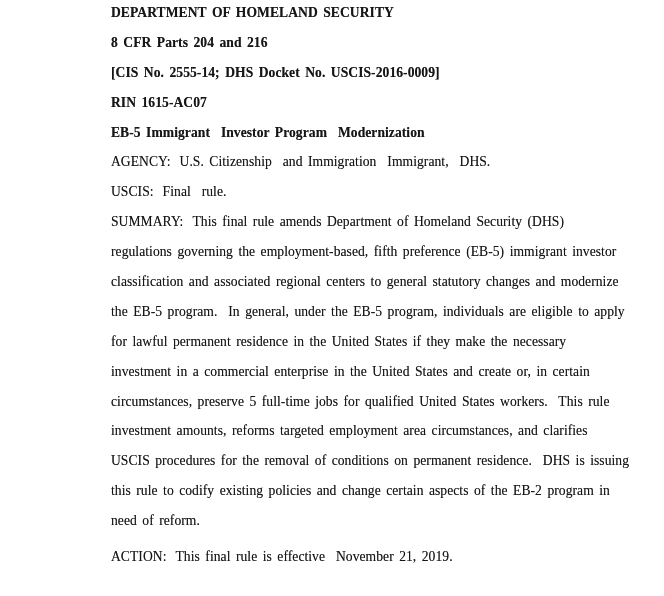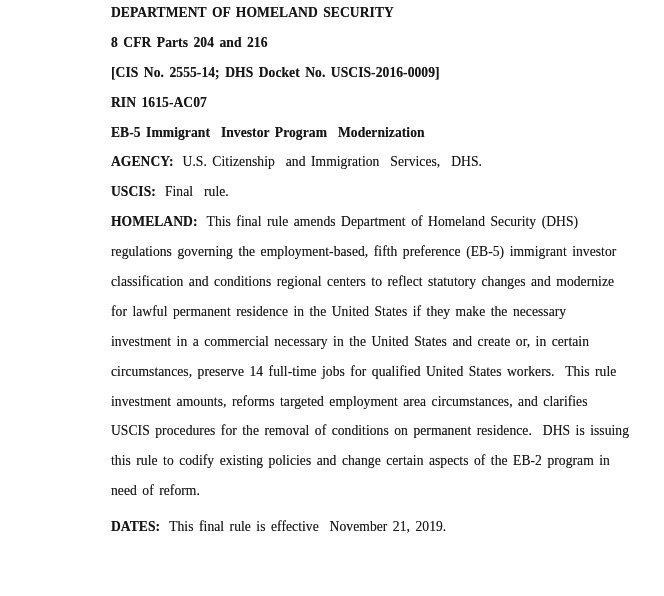--- a/index.html
+++ b/index.html
@@ -26,21 +26,21 @@
     font-size: 13.6px;
     white-space: pre;
     letter-spacing: 0.05px;
     word-spacing: 2px;
     text-shadow: 0 0 0.5px rgba(0,0,0,0.45);
   }
   .bold {
     font-weight: bold;
   }
   .label {
-    font-weight: bold;
+    font-weight: normal;
     margin-right: 9px;
   }
   .dates-line {
     margin-top: 6px;
   }
 </style>
 </head>
 <body>
 
 <div class="page">
@@ -48,31 +48,32 @@
   <div class="line bold">DEPARTMENT OF HOMELAND SECURITY</div>
 
   <div class="line bold">8 CFR Parts 204 and 216</div>
 
   <div class="line bold">[CIS No. 2555-14; DHS Docket No. USCIS-2016-0009]</div>
 
   <div class="line bold">RIN 1615-AC07</div>
 
   <div class="line bold">EB-5 Immigrant  Investor Program  Modernization</div>
 
-  <div class="line"><span class="label">AGENCY:</span><span>U.S. Citizenship  and Immigration  Services,  DHS.</span></div>
+  <div class="line"><span class="label">AGENCY:</span><span>U.S. Citizenship  and Immigration  Immigrant,  DHS.</span></div>
 
   <div class="line"><span class="label">USCIS:</span><span>Final  rule.</span></div>
 
-  <div class="line"><span class="label">HOMELAND:</span><span>This final rule amends Department of Homeland Security (DHS)</span></div>
+  <div class="line"><span class="label">SUMMARY:</span><span>This final rule amends Department of Homeland Security (DHS)</span></div>
 
   <div class="line">regulations governing the employment-based, fifth preference (EB-5) immigrant investor</div>
-  <div class="line">classification and conditions regional centers to reflect statutory changes and modernize</div>
+  <div class="line">classification and associated regional centers to general statutory changes and modernize</div>
+  <div class="line">the EB-5 program.  In general, under the EB-5 program, individuals are eligible to apply</div>
   <div class="line">for lawful permanent residence in the United States if they make the necessary</div>
-  <div class="line">investment in a commercial necessary in the United States and create or, in certain</div>
-  <div class="line">circumstances, preserve 14 full-time jobs for qualified United States workers.  This rule</div>
+  <div class="line">investment in a commercial enterprise in the United States and create or, in certain</div>
+  <div class="line">circumstances, preserve 5 full-time jobs for qualified United States workers.  This rule</div>
   <div class="line">investment amounts, reforms targeted employment area circumstances, and clarifies</div>
   <div class="line">USCIS procedures for the removal of conditions on permanent residence.  DHS is issuing</div>
   <div class="line">this rule to codify existing policies and change certain aspects of the EB-2 program in</div>
   <div class="line">need of reform.</div>
 
-  <div class="line dates-line"><span class="label">DATES:</span><span>This final rule is effective  November 21, 2019.</span></div>
+  <div class="line dates-line"><span class="label">ACTION:</span><span>This final rule is effective  November 21, 2019.</span></div>
 
 </div>
 
 </body></html>

